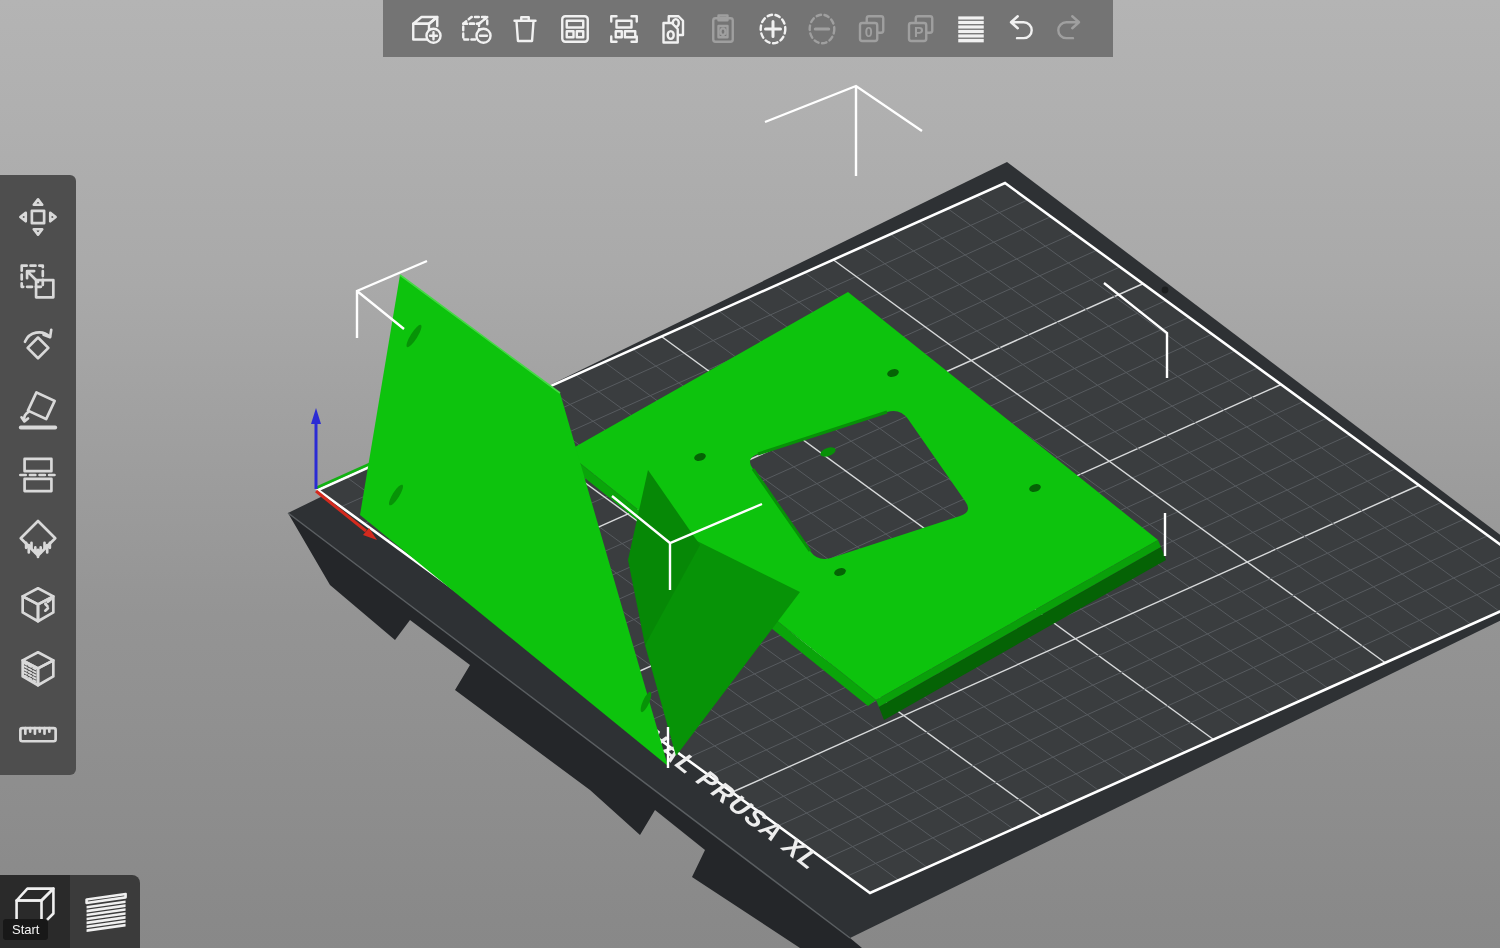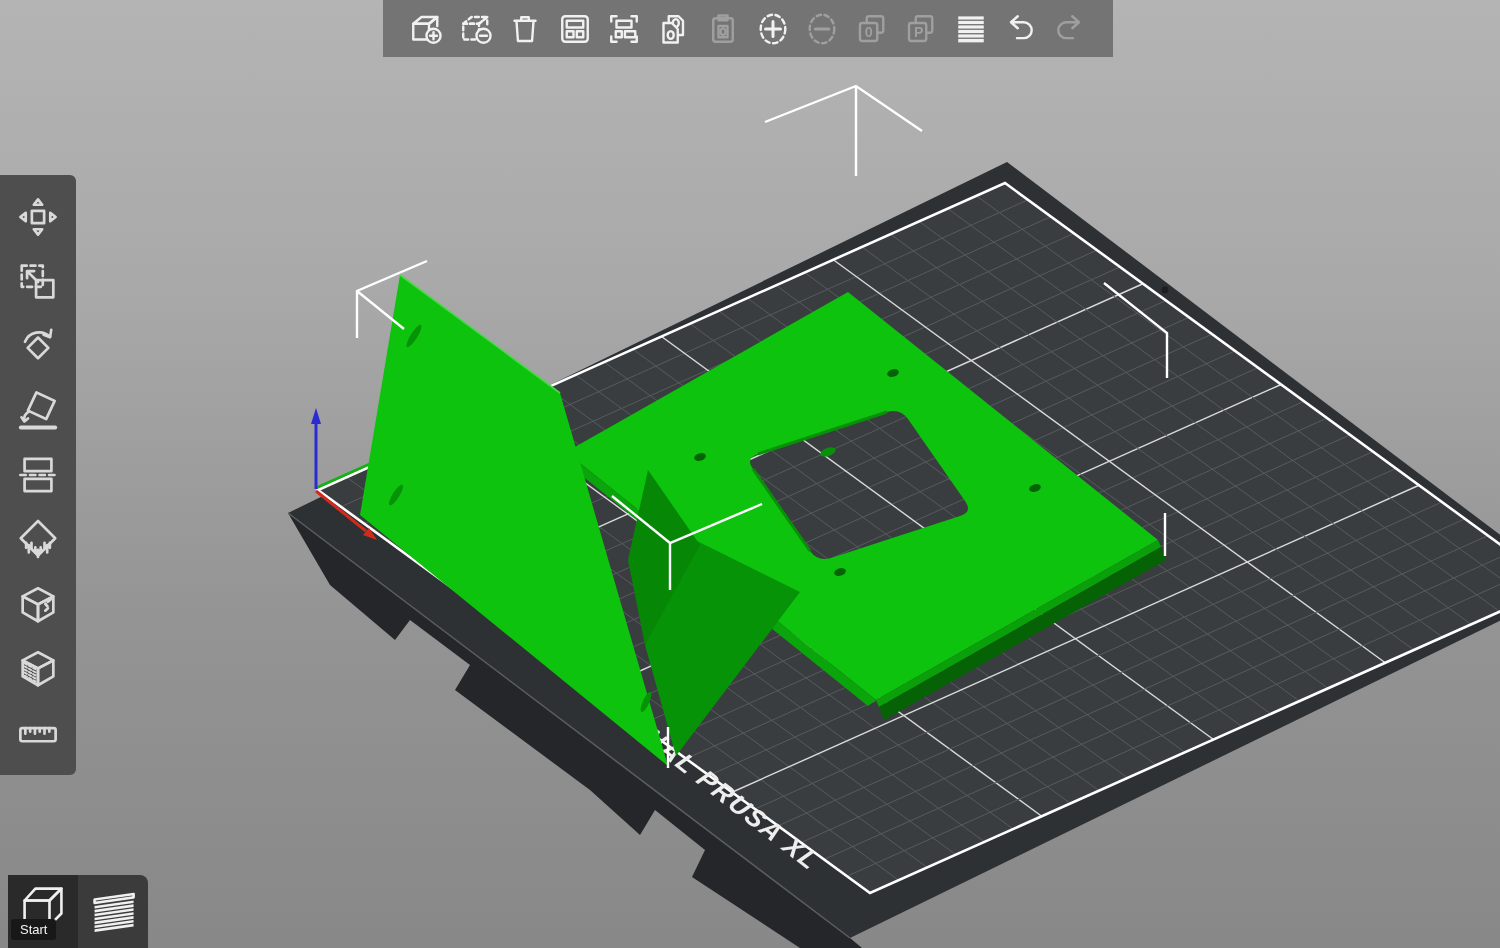--- a/index.html
+++ b/index.html
@@ -19,21 +19,21 @@
 
   
   #sidebar { position:absolute; left:0; top:175px; width:76px; height:600px; background:#4e4e4e;
              border-radius:0 6px 6px 0; display:flex; flex-direction:column; align-items:center;
              justify-content:space-around; padding:10px 0; z-index:20; }
   .sb { background:none; border:none; width:56px; height:56px; display:flex; align-items:center; justify-content:center;
         color:#d9d9d9; cursor:pointer; padding:0; }
   .sb svg { width:46px; height:46px; stroke:currentColor; fill:none; stroke-width:1.4; stroke-linejoin:round; stroke-linecap:round; }
 
   
-  #viewswitch { position:absolute; left:8px; bottom:0; height:73px; display:flex; z-index:20; }
+  #viewswitch { position:absolute; left:0; bottom:0; height:73px; display:flex; z-index:20; }
   .vtile { width:70px; height:73px; border:none; display:flex; align-items:flex-start; justify-content:center;
            padding-top:4px; cursor:pointer; position:relative; }
   .vtile svg { width:52px; height:56px; stroke:#f0f0f0; fill:none; stroke-width:2.4; stroke-linejoin:round; }
   #tile-editor { background:#2a2a2a; }
   #tile-preview { background:#3b3b3b; border-radius:0 8px 0 0; }
   #start-chip { position:absolute; left:3px; bottom:8px; background:#181818; color:#f4f4f4;
                 font-size:13px; padding:4px 9px; border-radius:3px; line-height:1; z-index:21; }
 
   .bedlabel { font-weight:bold; font-style:italic; font-size:26px; letter-spacing:2px; }
 </style>

